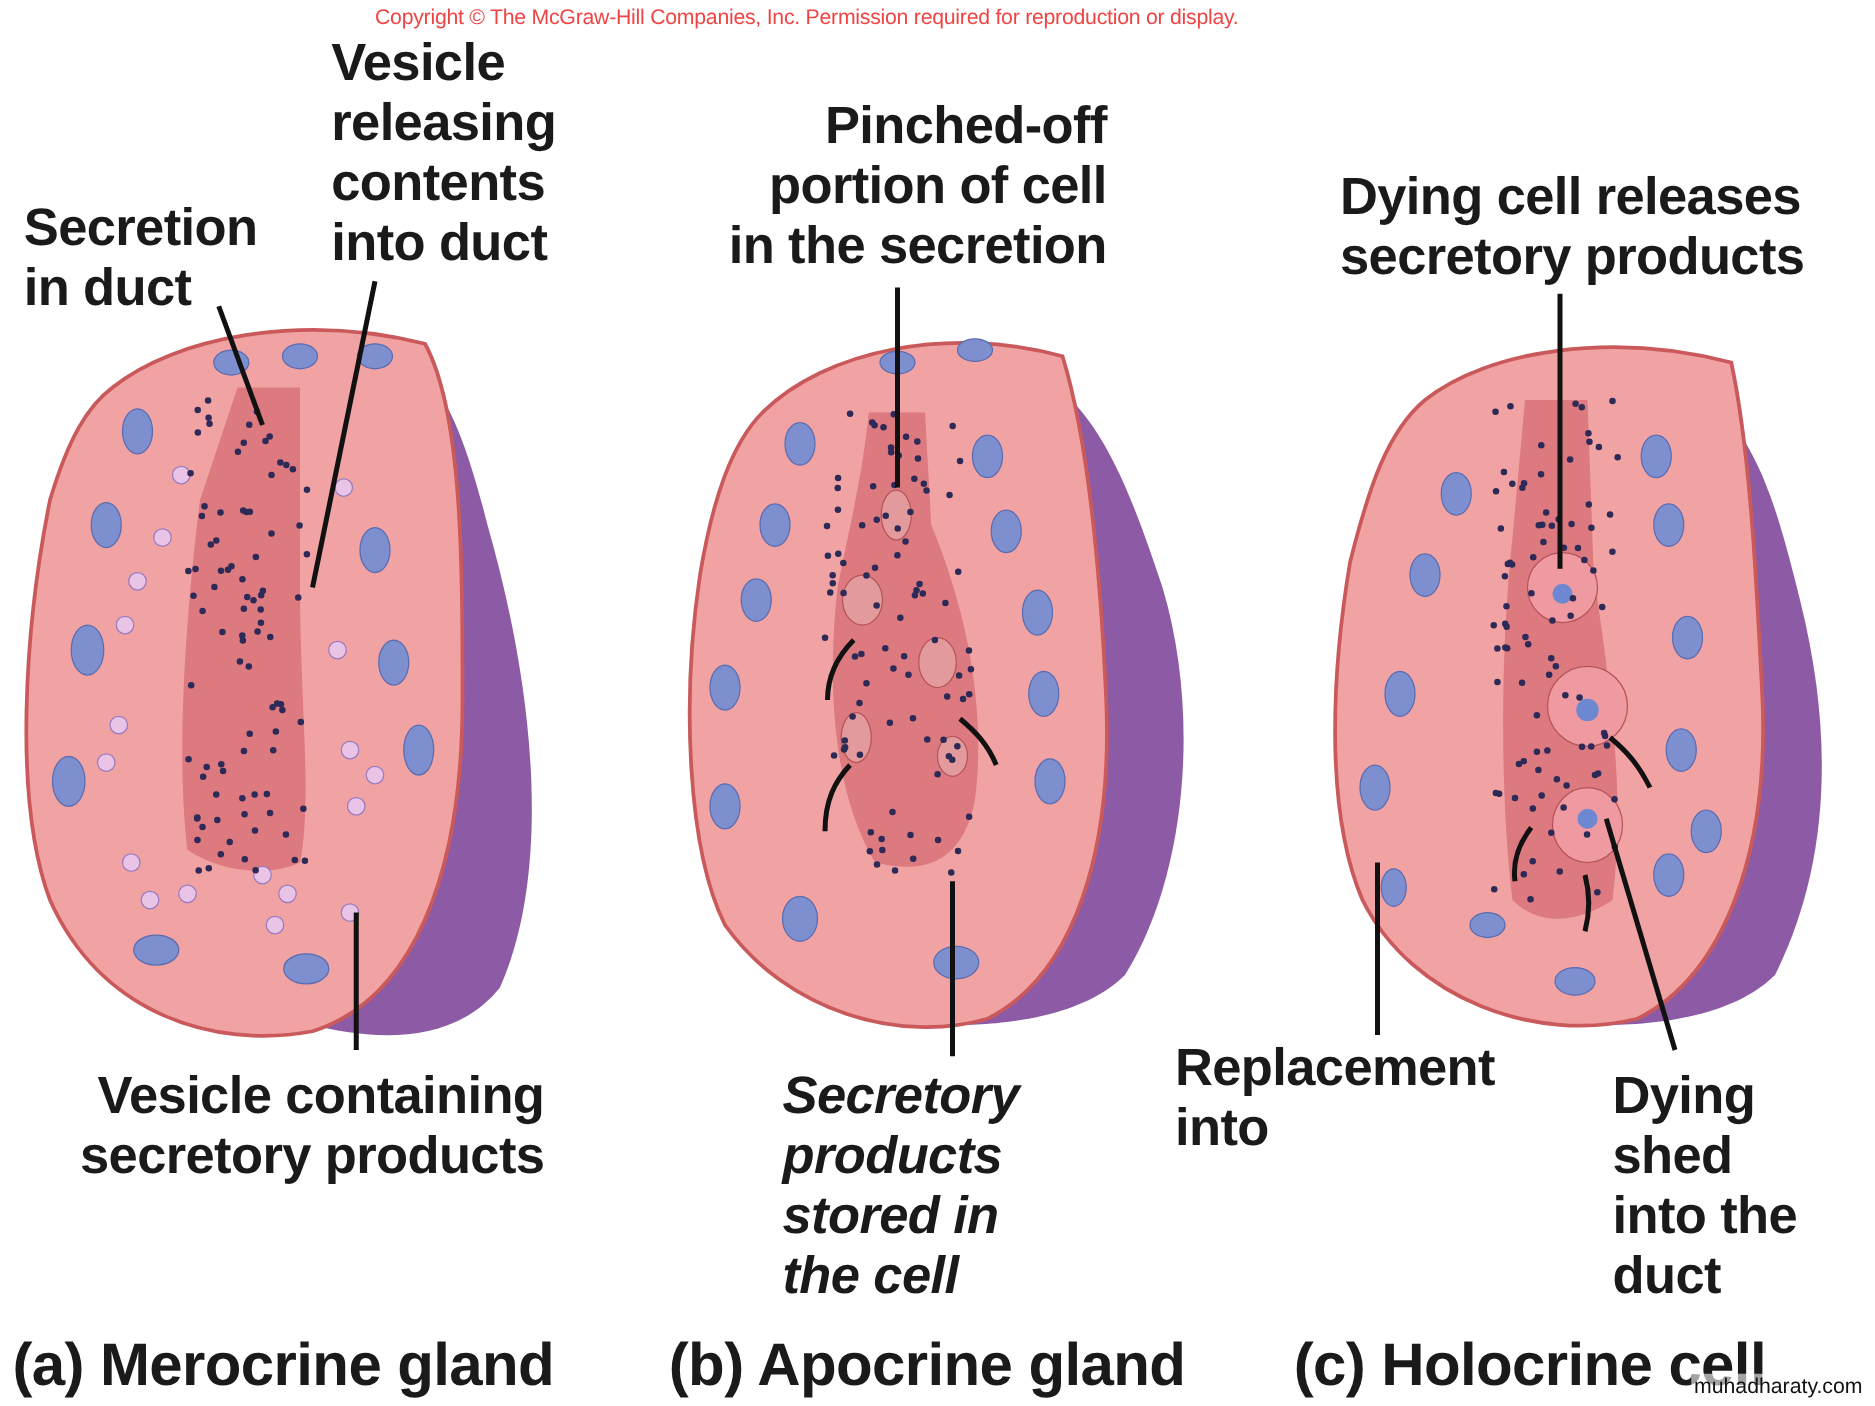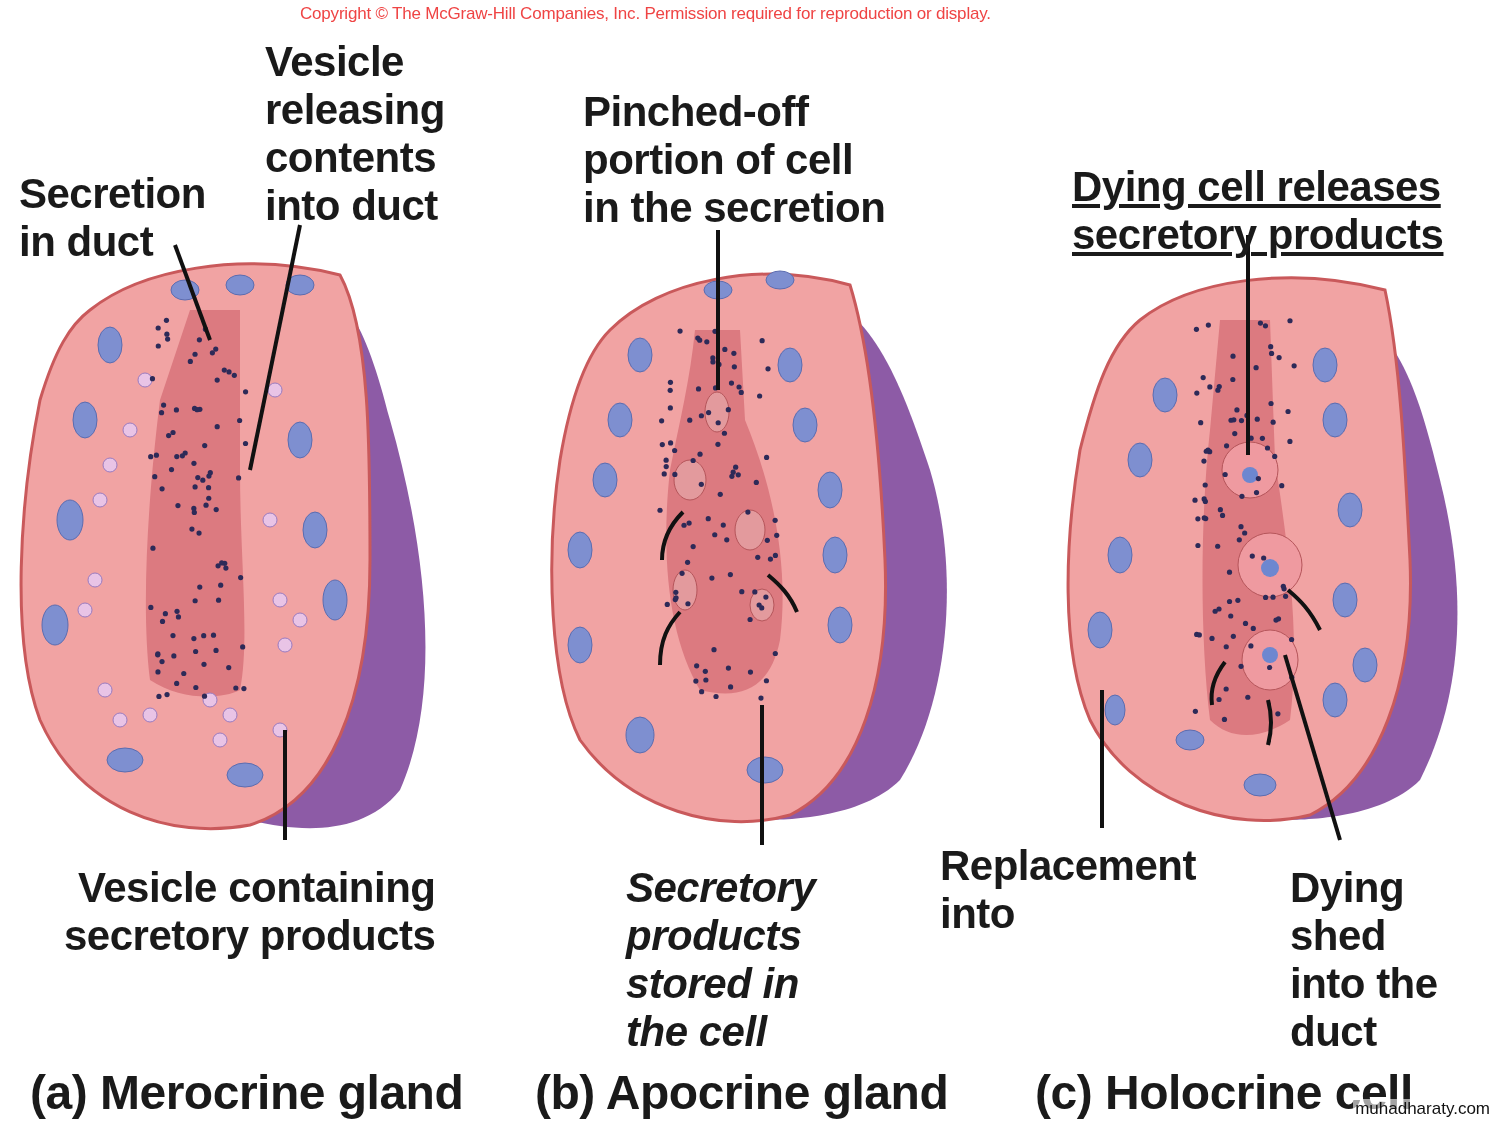--- a/index.html
+++ b/index.html
@@ -1,19 +1,19 @@
 <!DOCTYPE html>
 <html><head>
 <meta charset="utf-8">
 <style>
   html, body { margin:0; padding:0; background:#ffffff; }
   body { width:1500px; height:1125px; position:relative; overflow:hidden;
          font-family:"Liberation Sans", sans-serif; }
   .copyright { position:absolute; left:300px; top:4px; font-size:17px; color:#ef4444; letter-spacing:-0.2px; }
-  .lbl { position:absolute; font-weight:bold; color:#1a1a1a; font-size:42px; line-height:48px; white-space:pre-line; letter-spacing:-0.5px;margin-top:12px; }
+  .lbl { position:absolute; font-weight:bold; color:#1a1a1a; font-size:42px; line-height:48px; white-space:pre-line; letter-spacing:-0.5px; }
   .cap { position:absolute; font-weight:bold; color:#1a1a1a; font-size:48px; line-height:56px; white-space:nowrap; letter-spacing:-0.5px; }
   .watermark { position:absolute; right:8px; bottom:6px; font-size:17px; font-weight:normal; color:#111; background:rgba(255,255,255,0.6); padding:0 2px; }
   svg.fig { position:absolute; left:0; top:0; }
 </style>
 </head>
 <body>
 
 <div class="copyright">Copyright © The McGraw-Hill Companies, Inc. Permission required for reproduction or display.</div>
 
 <svg class="fig" width="1500" height="1125">
@@ -410,32 +410,32 @@
 </svg>
 
 <div class="lbl" style="left:19px;top:158px;">Secretion
 in duct</div>
 <div class="lbl" style="left:265px;top:26px;">Vesicle
 releasing
 contents
 into duct</div>
 <div class="lbl" style="left:64px;top:852px;text-align:right;">Vesicle containing
 secretory products</div>
-<div class="lbl" style="left:583px;top:76px;">Pinched-off
+<div class="lbl" style="left:583px;top:76px;text-align:right;">Pinched-off
 portion of cell
 in the secretion</div>
 <div class="lbl" style="left:626px;top:852px;font-style:italic;">Secretory
 products
 stored in
 the cell</div>
-<div class="lbl" style="left:1072px;top:151px;text-decoration:underline;">Dying cell releases
+<div class="lbl" style="left:1072px;top:133px;">Dying cell releases
 secretory products</div>
 <div class="lbl" style="left:940px;top:830px;">Replacement
 into</div>
 <div class="lbl" style="left:1290px;top:852px;">Dying shed
 into the
 duct</div>
 
-<div class="cap" style="left:10px;top:1065px;margin-left:20px;">(a) Merocrine gland</div>
+<div class="cap" style="left:10px;top:1065px;">(a) Merocrine gland</div>
 <div class="cap" style="left:535px;top:1065px;">(b) Apocrine gland</div>
 <div class="cap" style="left:1035px;top:1065px;">(c) Holocrine cell</div>
 
 <div class="watermark">muhadharaty.com</div>
 
 </body></html>

